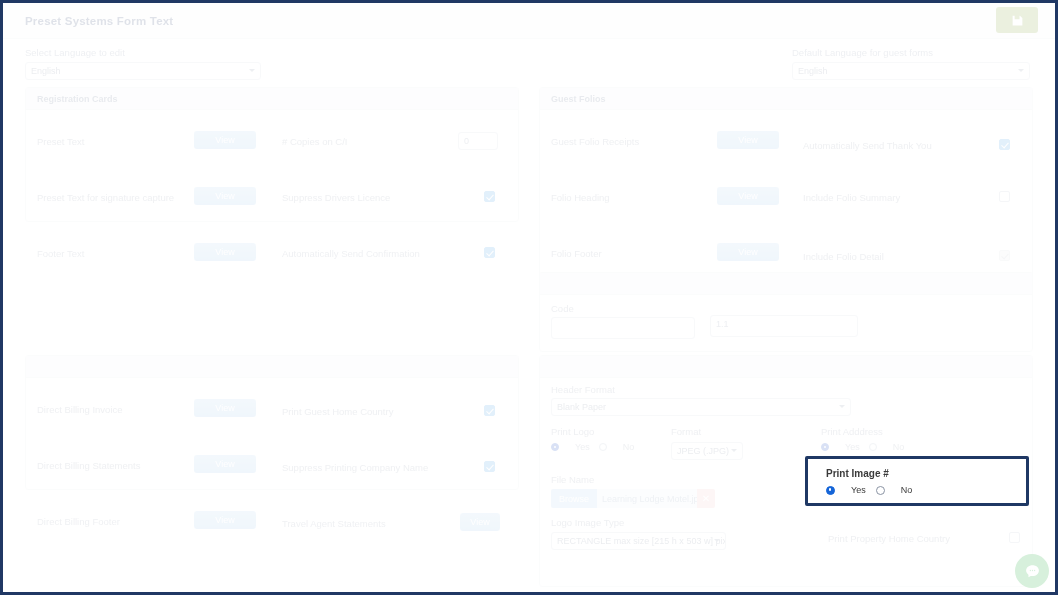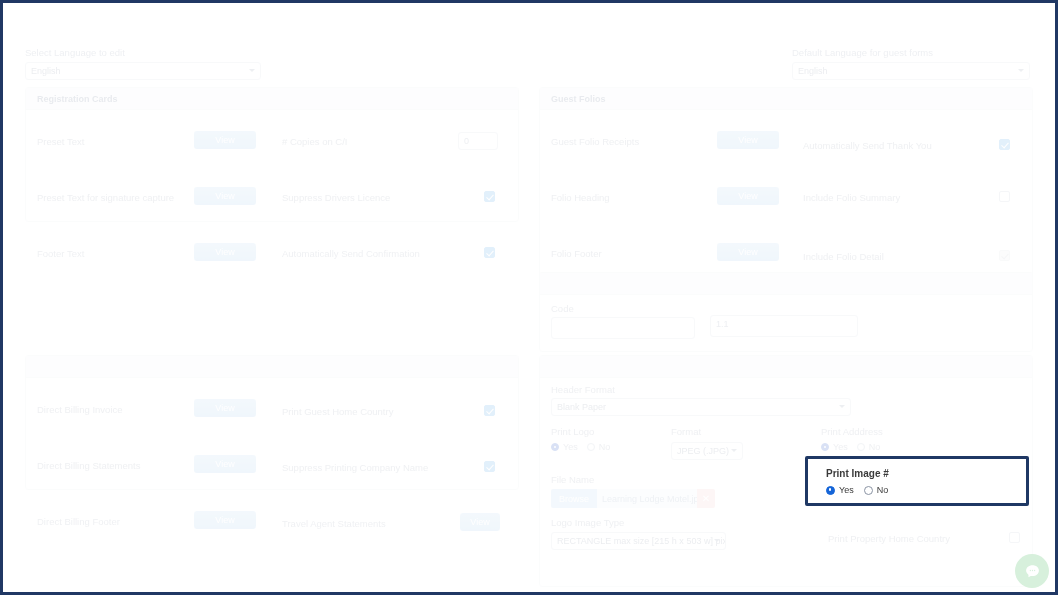--- a/index.html
+++ b/index.html
@@ -163,21 +163,21 @@
     color: #9aa4b6;
     line-height: 16px;
     padding: 0 5px;
     top: 4px;
     white-space: nowrap;
     overflow: hidden;
   }
 
   
   .radio-group { position: absolute; display: flex; align-items: center; gap: 9px; }
-  .radio { display: flex; align-items: center; gap: 4px; font-size: 9px; color: #a3abba; }
+  .radio { display: flex; align-items: center; gap: 16px; font-size: 9px; color: #a3abba; }
   .rdot {
     width: 8px; height: 8px; border-radius: 50%;
     border: 1px solid #b9c2d0; background: #fff;
     position: relative; display: inline-block;
   }
   .rdot.on { border-color: #2456c6; background: #2456c6; }
   .rdot.on::after {
     content: ""; position: absolute; left: 1.8px; top: 1.8px;
     width: 2.6px; height: 2.6px; border-radius: 50%; background: #fff;
   }
@@ -228,20 +228,28 @@
     z-index: 40;
   }
 </style>
 </head>
 <body>
 
 <div id="viewport">
 
   <div id="app">
 
+    <div class="appbar">
+      <div class="appbar-title">Preset Systems Form Text</div>
+      <div class="save-btn">
+        <svg width="13" height="13" viewBox="0 0 16 16">
+          <path fill="#ffffff" d="M2 2h9l3 3v9H2V2zm2.5 0v4.5h6V2h-6zM4 9.5h8V14H4V9.5z"></path>
+        </svg>
+      </div>
+    </div>
 
     <div class="page">
 
       <div class="lang-row">
         <div class="lang-left">
           <div class="fld-label">Select Language to edit</div>
           <div class="select">
             <span>English</span>
             <span class="chev"></span>
           </div>

